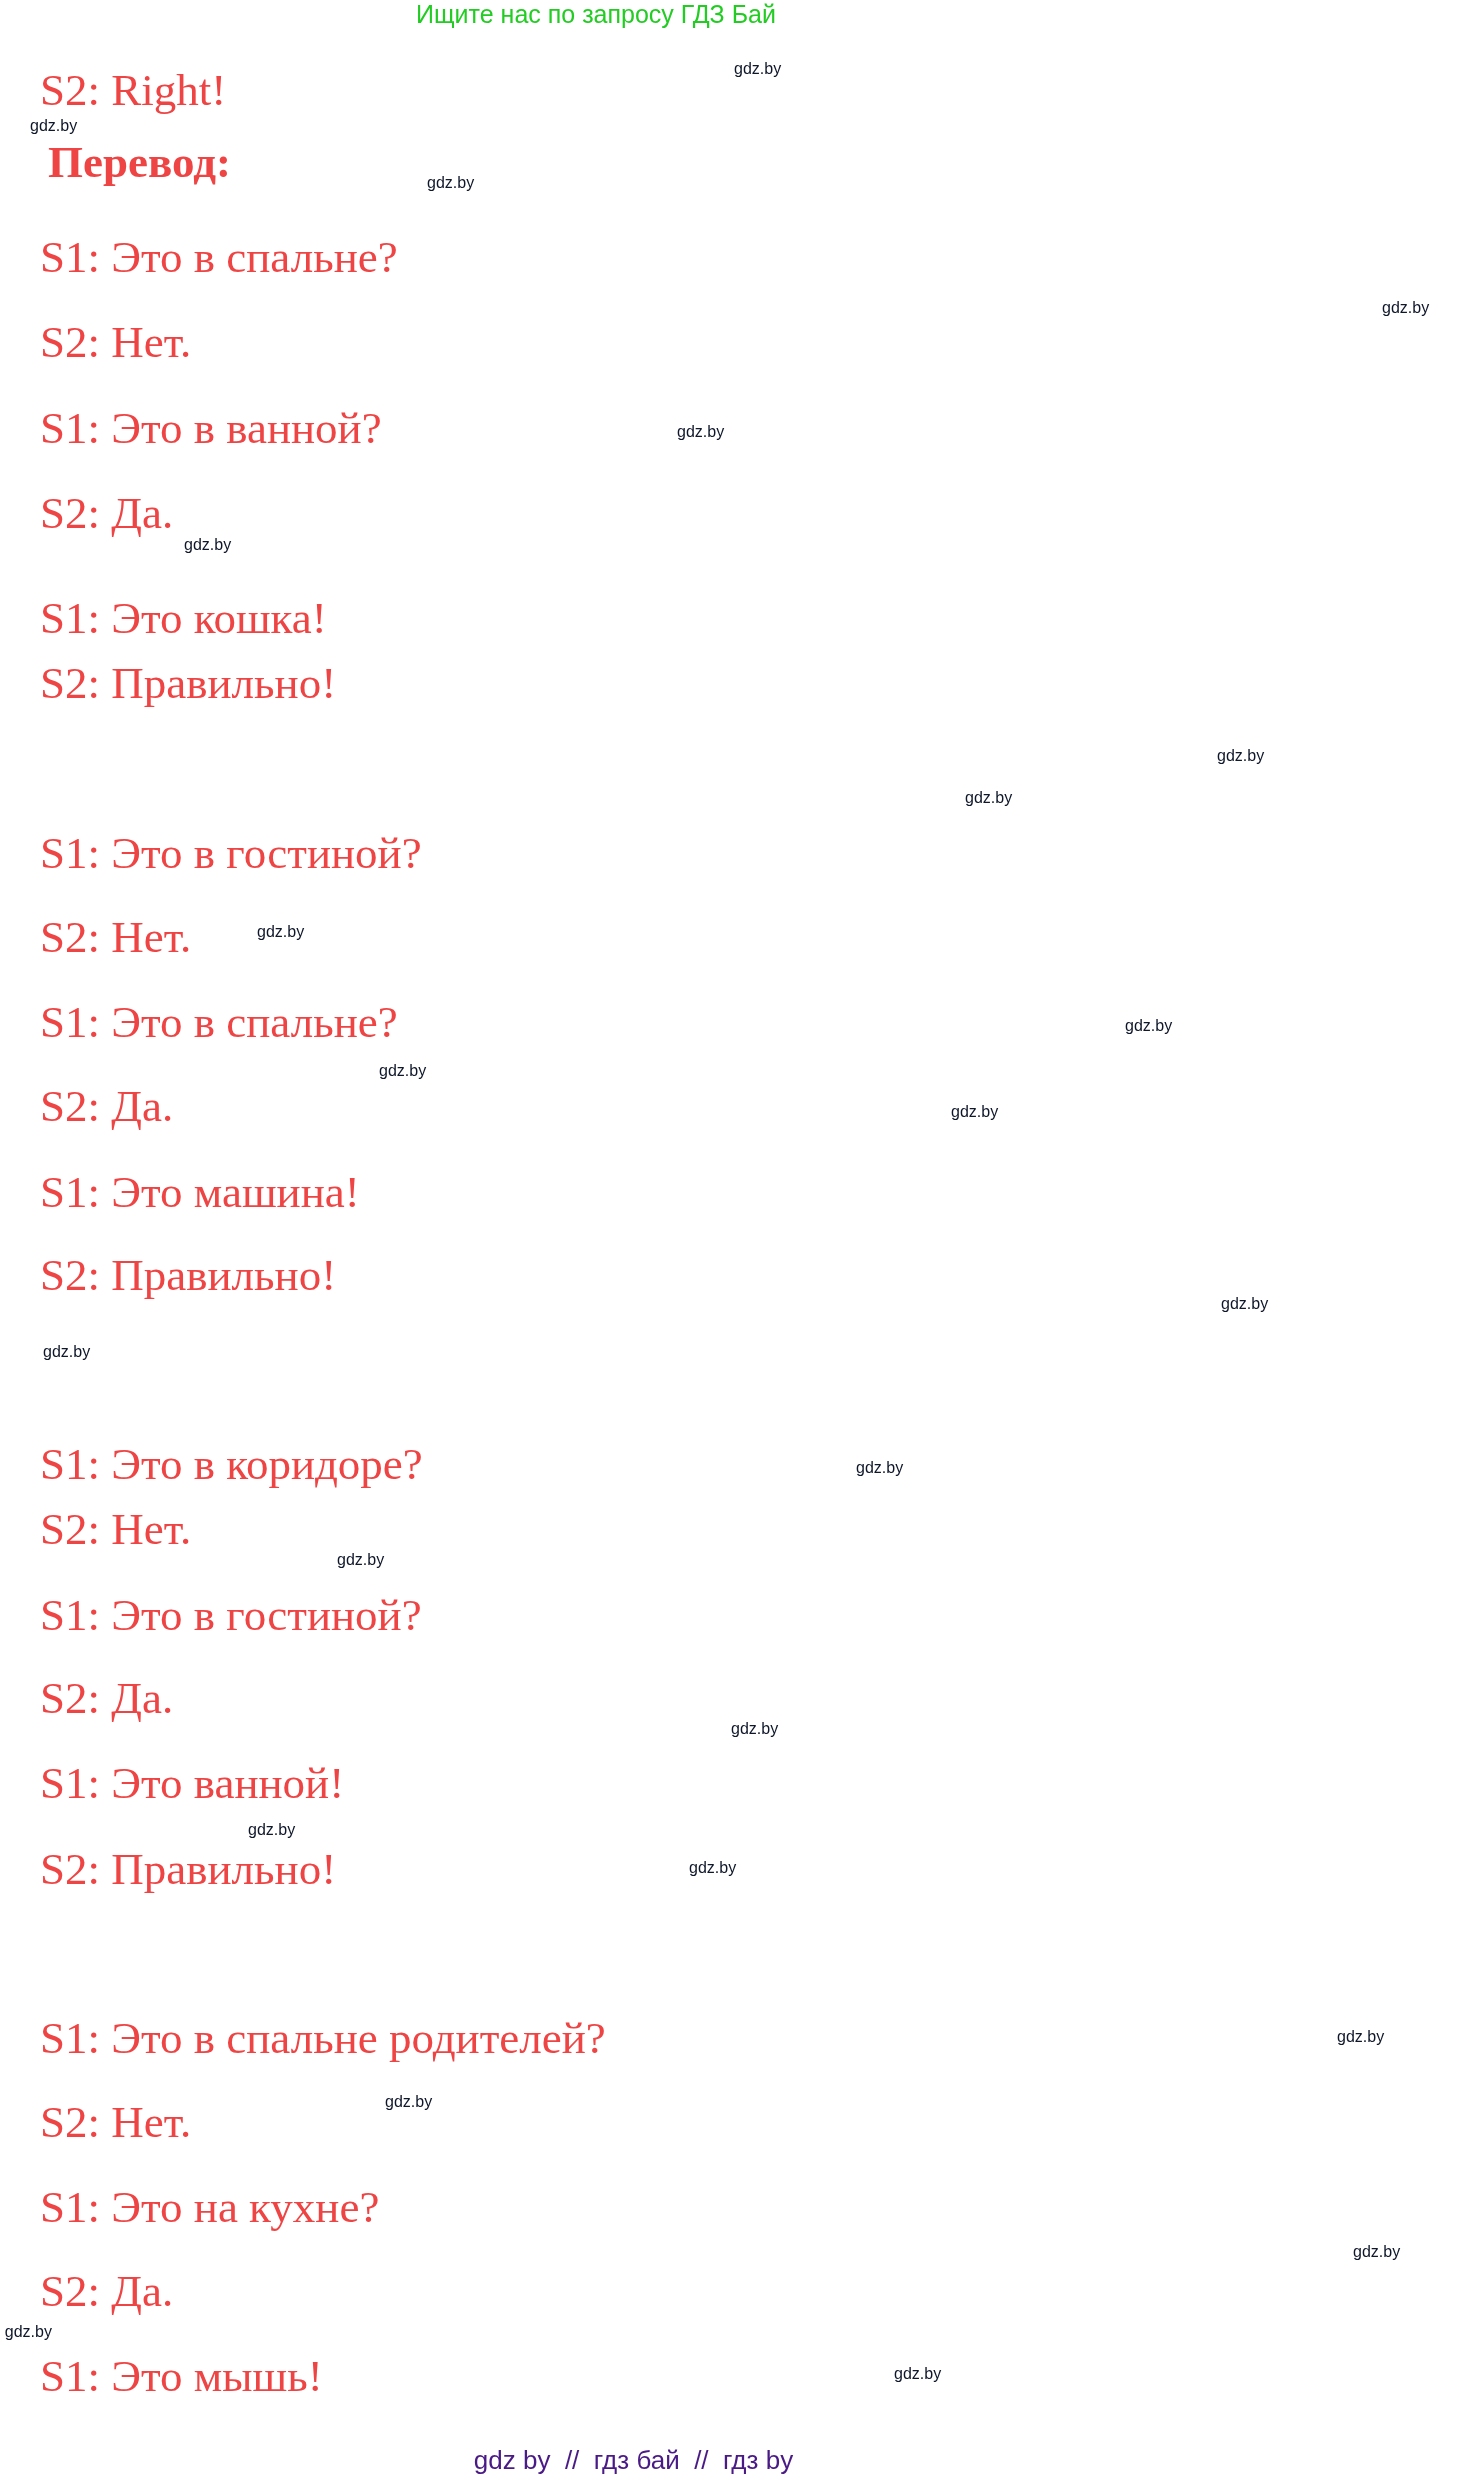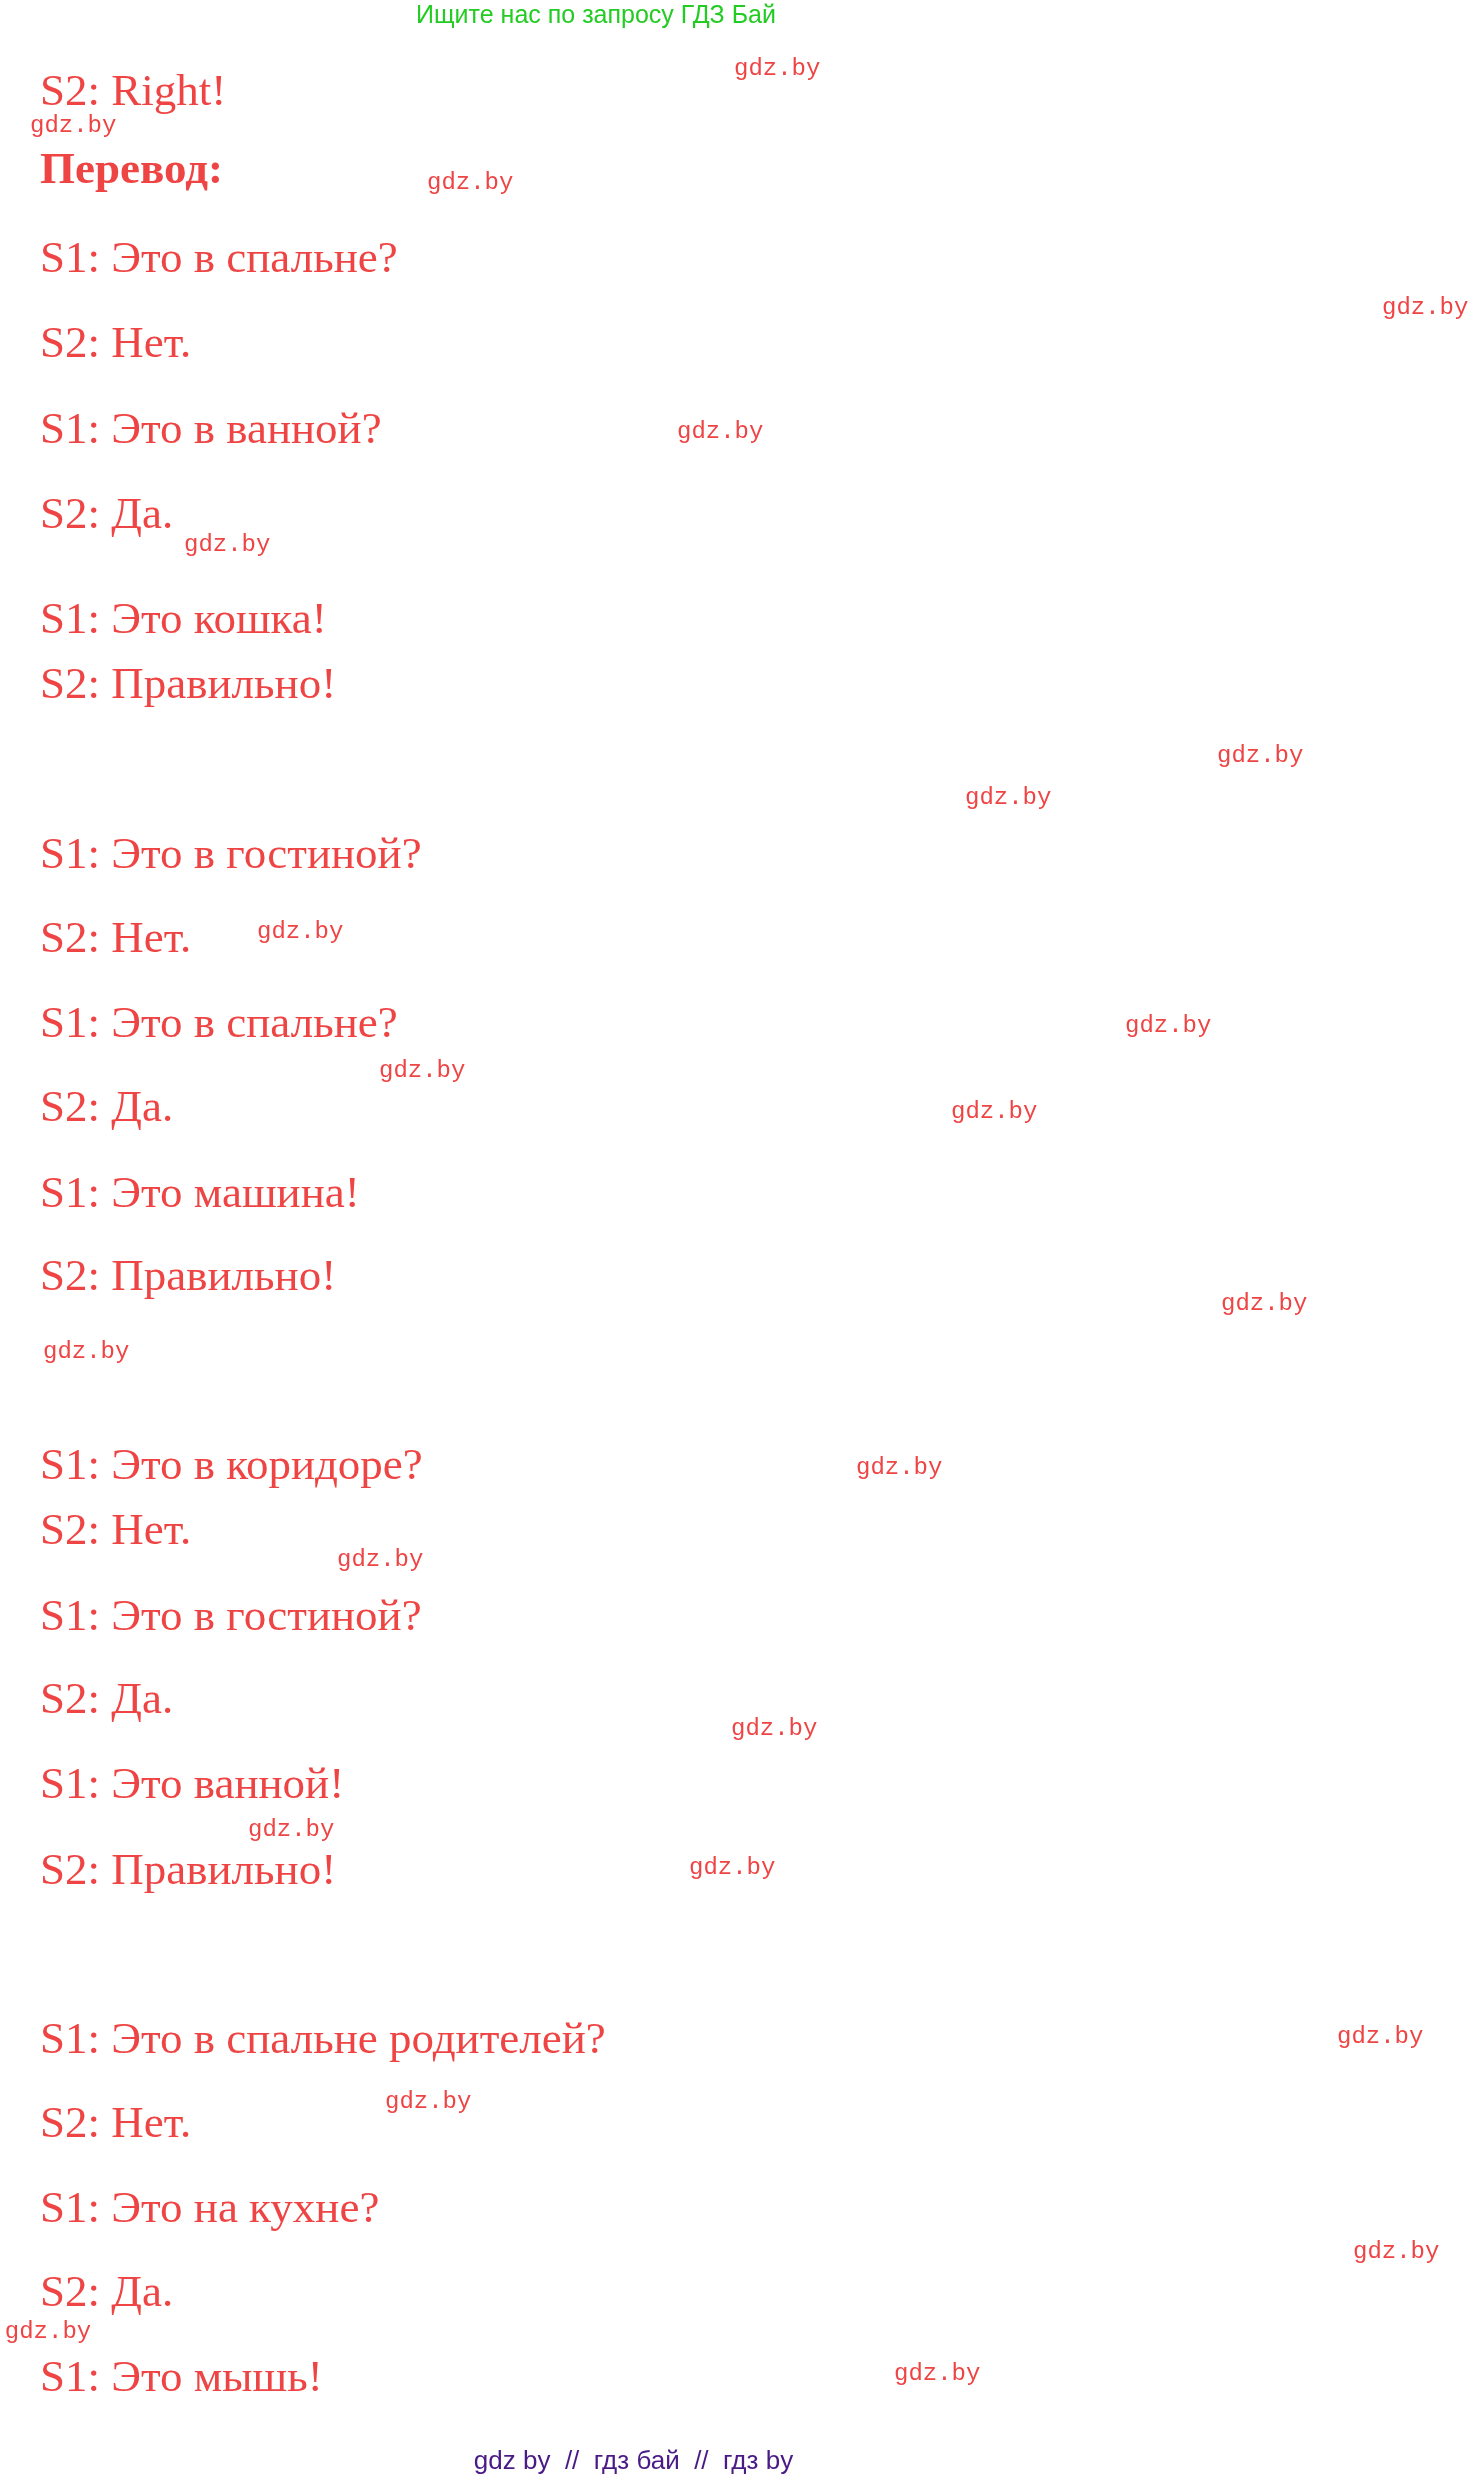--- a/index.html
+++ b/index.html
@@ -1,30 +1,30 @@
 <!DOCTYPE html>
 <html style="font-size:13px"><head>
 <meta charset="utf-8">
 <style>
   html, body { margin:0; padding:0; background:#ffffff; }
   body { width:1480px; height:2487px; position:relative; overflow:hidden; }
   .hdr { position:absolute; top:0; left:0; width:1192px; text-align:center; font-family:"Liberation Sans", sans-serif; font-size:25px; line-height:29px; color:#22cc22; }
   .line { position:absolute; left:40px; font-family:"Liberation Serif", serif; font-size:45px; line-height:48px; color:#ef4444; white-space:nowrap; }
   .line.bold { font-weight:bold; }
-  .wm { position:absolute; font-family:Liberation Mono, monospace; font-size:24px; line-height:27px; color:#ef4444; white-space:nowrap; }
+  .wm { position:absolute; font-family:Liberation Sans, sans-serif; font-size:16px; line-height:27px; color:#0f172a; white-space:nowrap; }
   .ftr { position:absolute; top:2445px; left:0; width:1267px; text-align:center; font-family:"Liberation Sans", sans-serif; font-size:26px; line-height:31px; color:#4a1a86; white-space:pre; }
 </style>
 </head>
 <body>
 
 <div class="hdr">Ищите нас по запросу ГДЗ Бай</div>
 
 <div id="lines-root">
     <div class="line" style="top: 66px;">S2: Right!</div>
-    <div class="line bold" style="top: 144px;">Перевод:</div>
+    <div class="line bold" style="top: 138px; margin-left: 8px;">Перевод:</div>
     <div class="line" style="top: 233px;">S1: Это в спальне?</div>
     <div class="line" style="top: 318px;">S2: Нет.</div>
     <div class="line" style="top: 404px;">S1: Это в ванной?</div>
     <div class="line" style="top: 489px;">S2: Да.</div>
     <div class="line" style="top: 594px; text-align: right;">S1: Это кошка!</div>
     <div class="line" style="top: 659px;">S2: Правильно!</div>
     <div class="line" style="top: 829px;">S1: Это в гостиной?</div>
     <div class="line" style="top: 913px;">S2: Нет.</div>
     <div class="line" style="top: 998px;">S1: Это в спальне?</div>
     <div class="line" style="top: 1082px;">S2: Да.</div>

